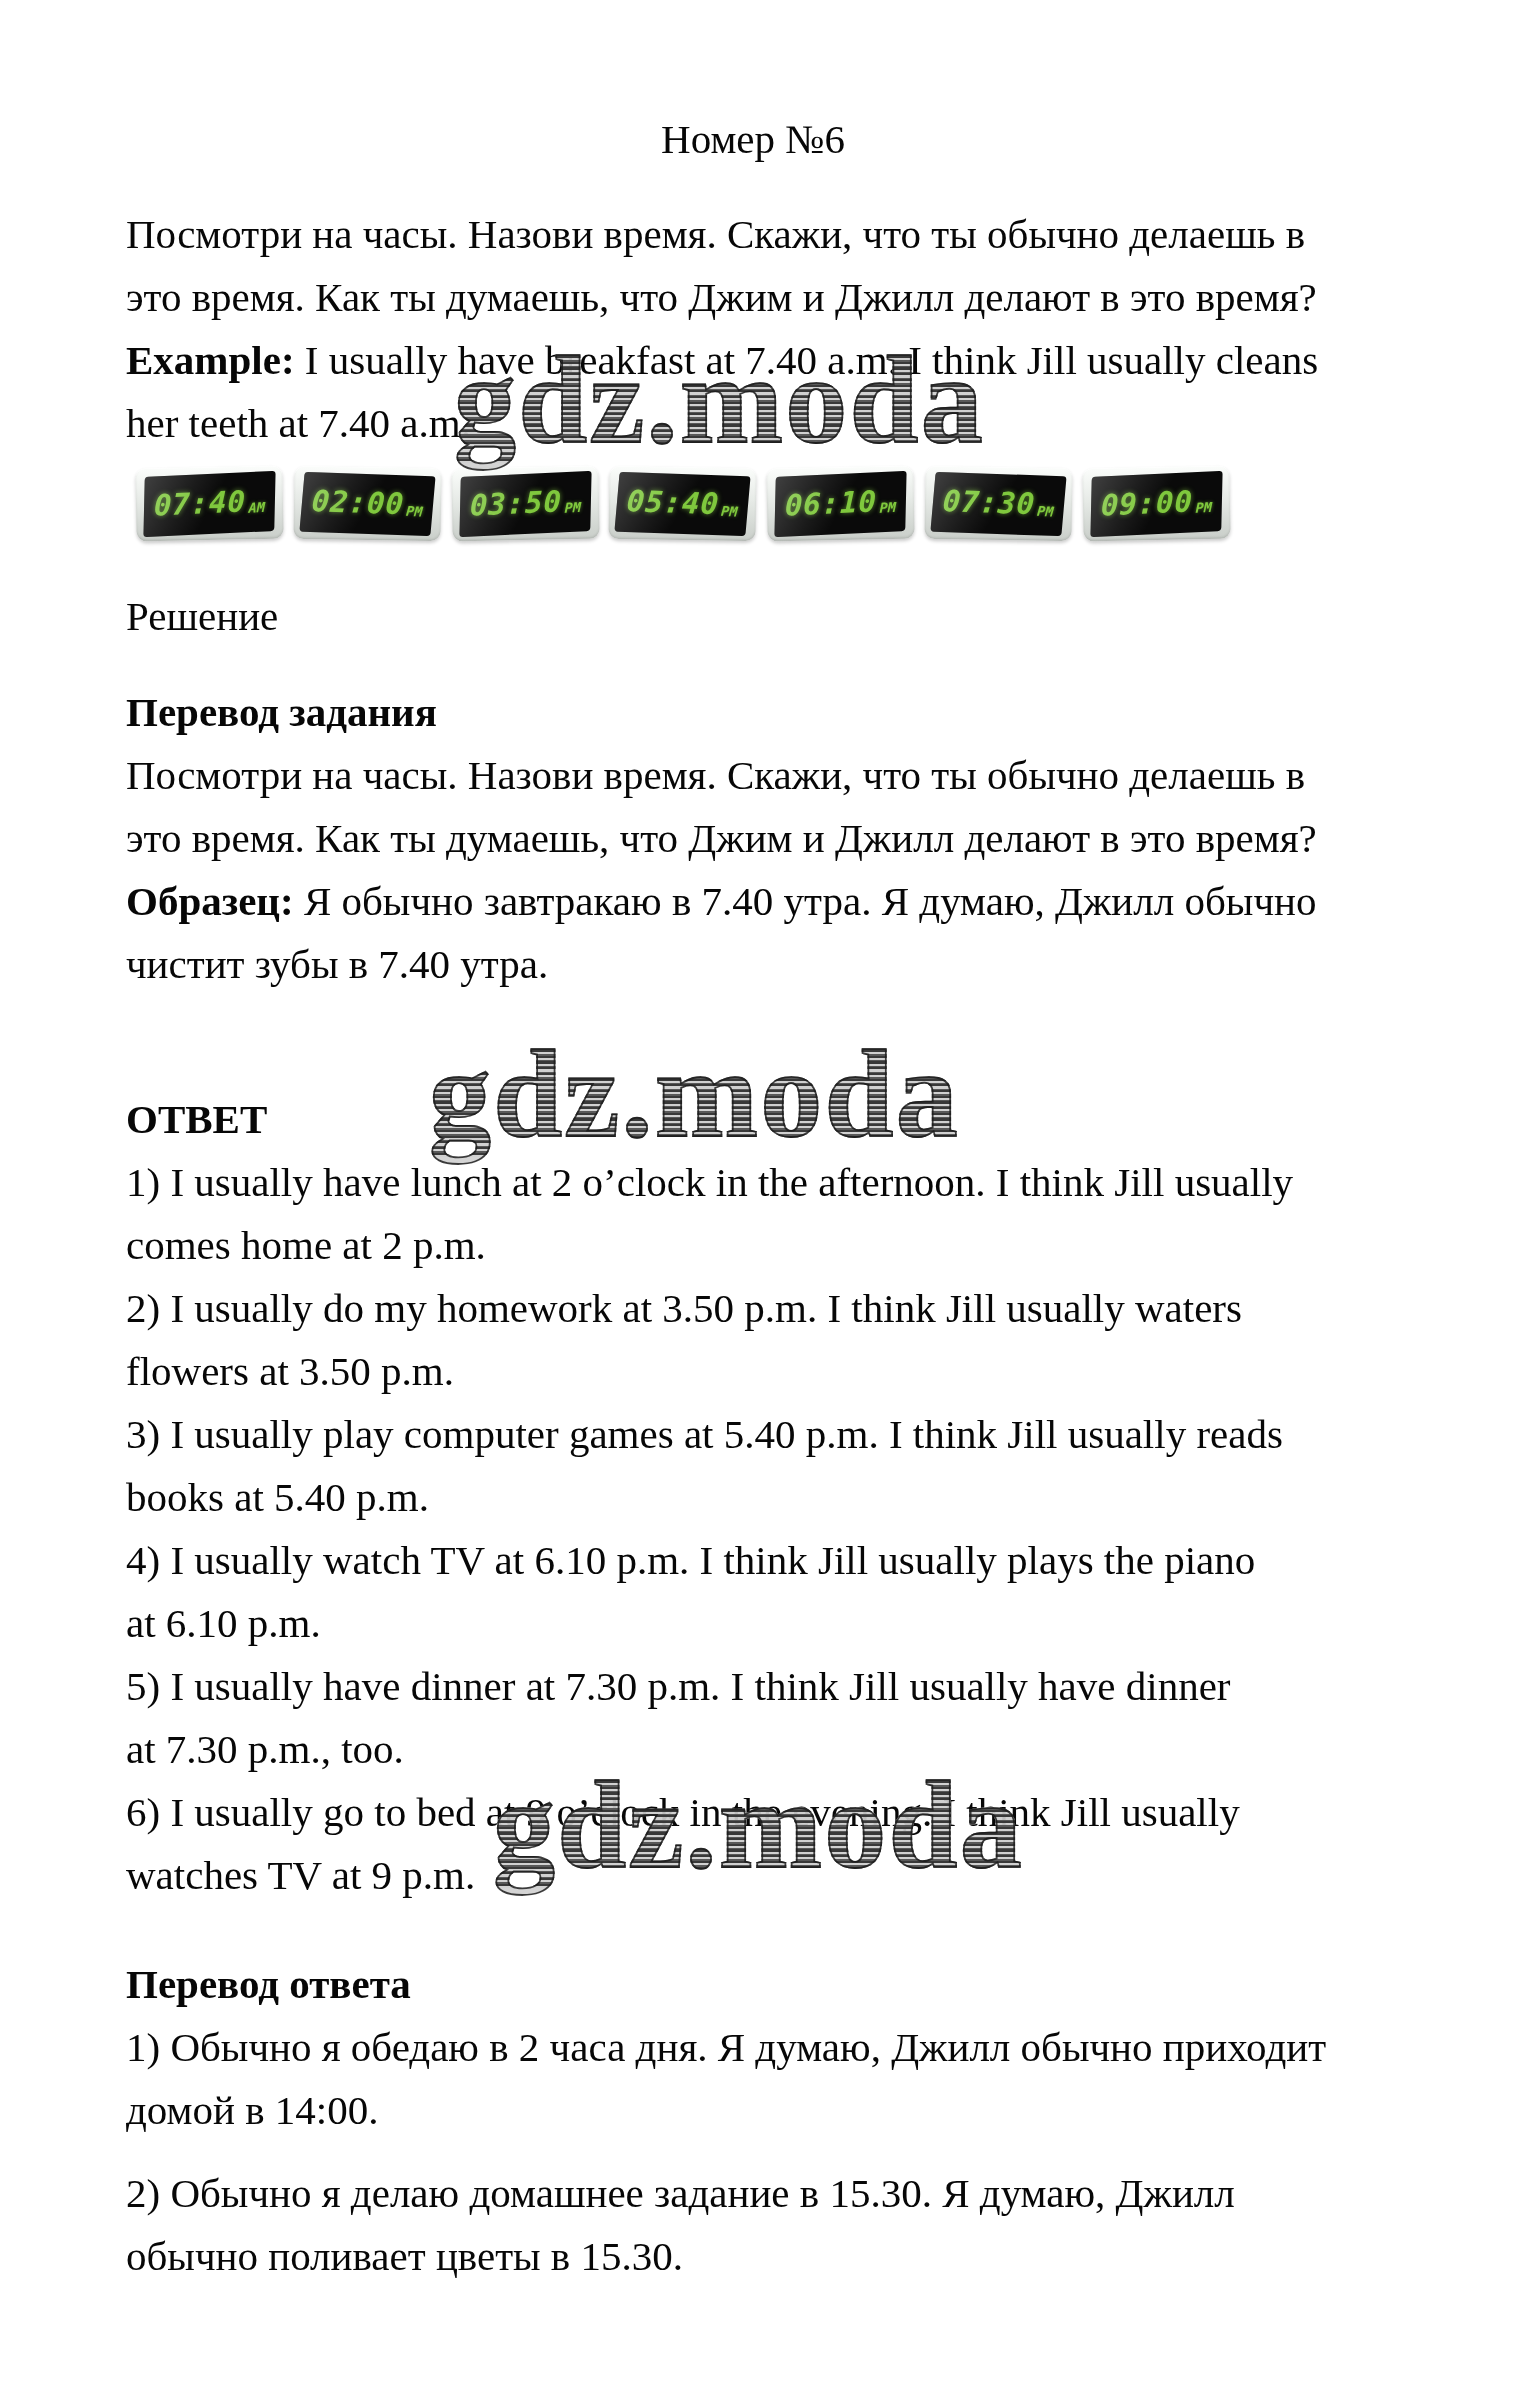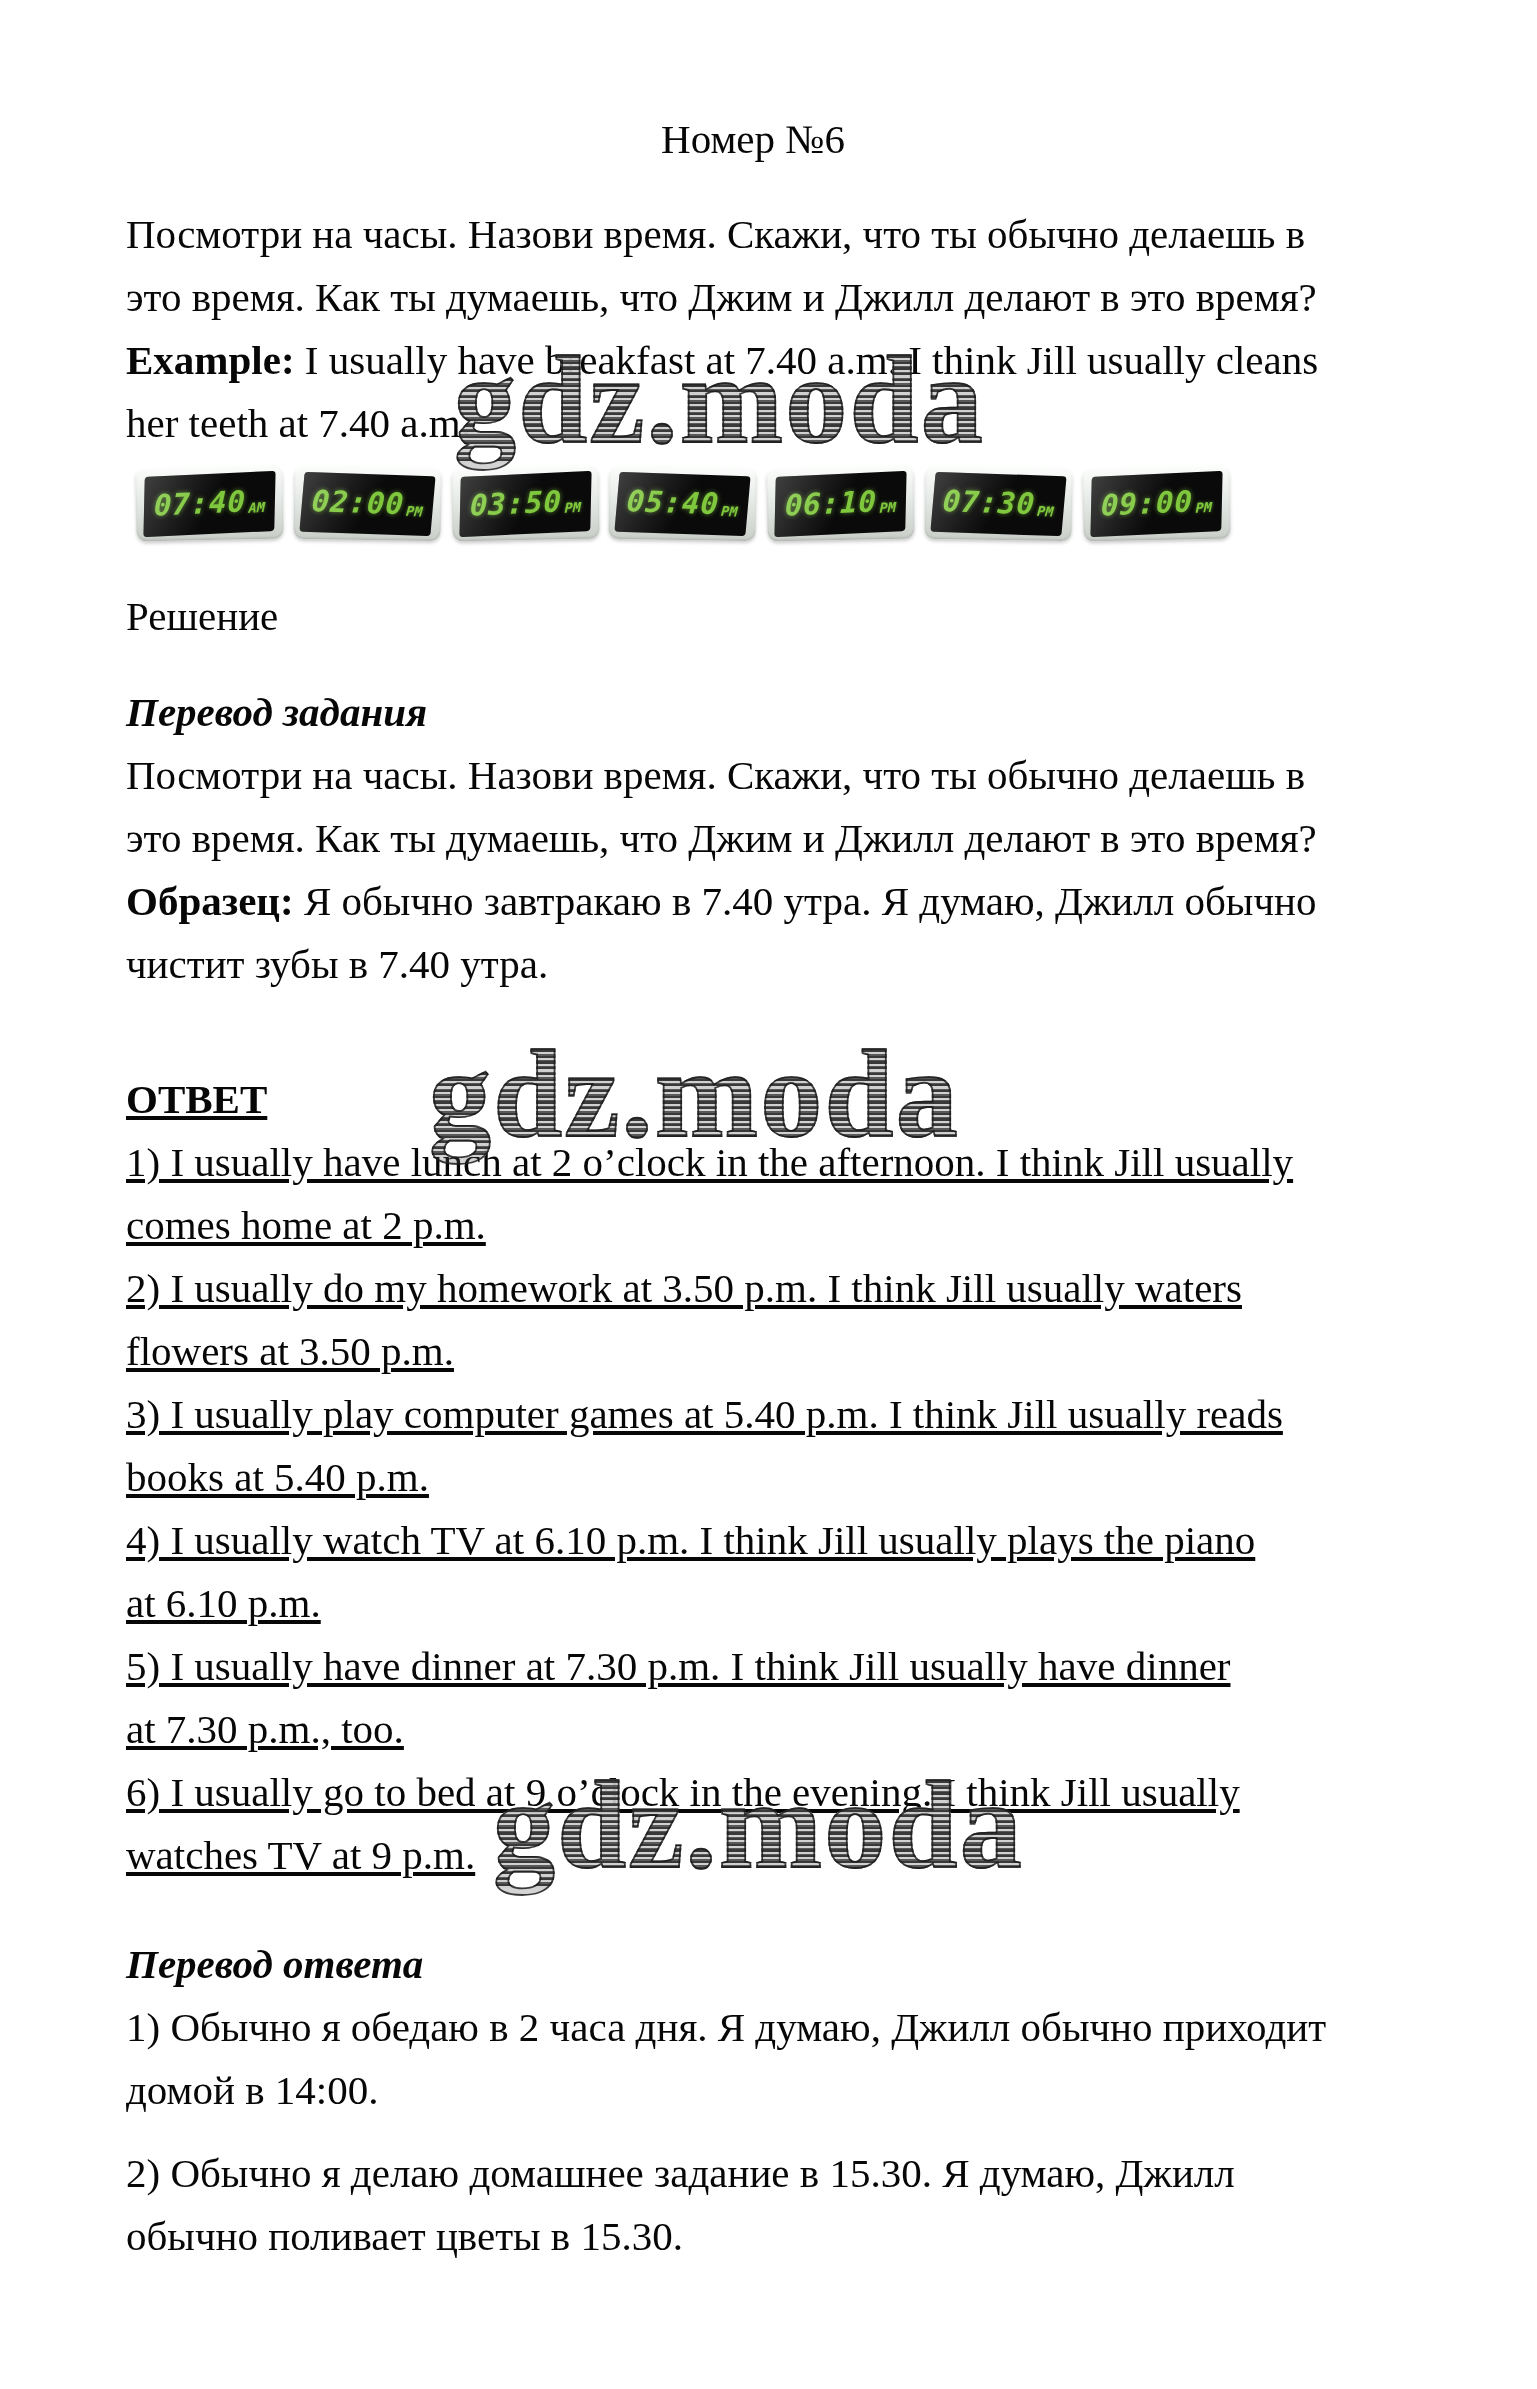--- a/index.html
+++ b/index.html
@@ -91,23 +91,22 @@
     text-shadow: 0 0 3.6px rgba(127,200,61,0.65);
   }
 
   
   .center-heading {
     margin-top: 42px;
   }
   .sub-heading {
     margin-top: 33px;
     font-weight: bold;
-    font-style: italic;
-  }
-  .answer-block { margin-top: 72px; text-decoration: underline; }
+  }
+  .answer-block { margin-top: 92px; }
   .answer-label { font-weight: bold; }
   .trans-heading { margin-top: 46px; }
   .trans-para-2 { margin-top: 20px; }
 
   
   .watermark {
     position: absolute;
     z-index: 6;
     font-family: "Liberation Serif", serif;
     font-weight: bold;

